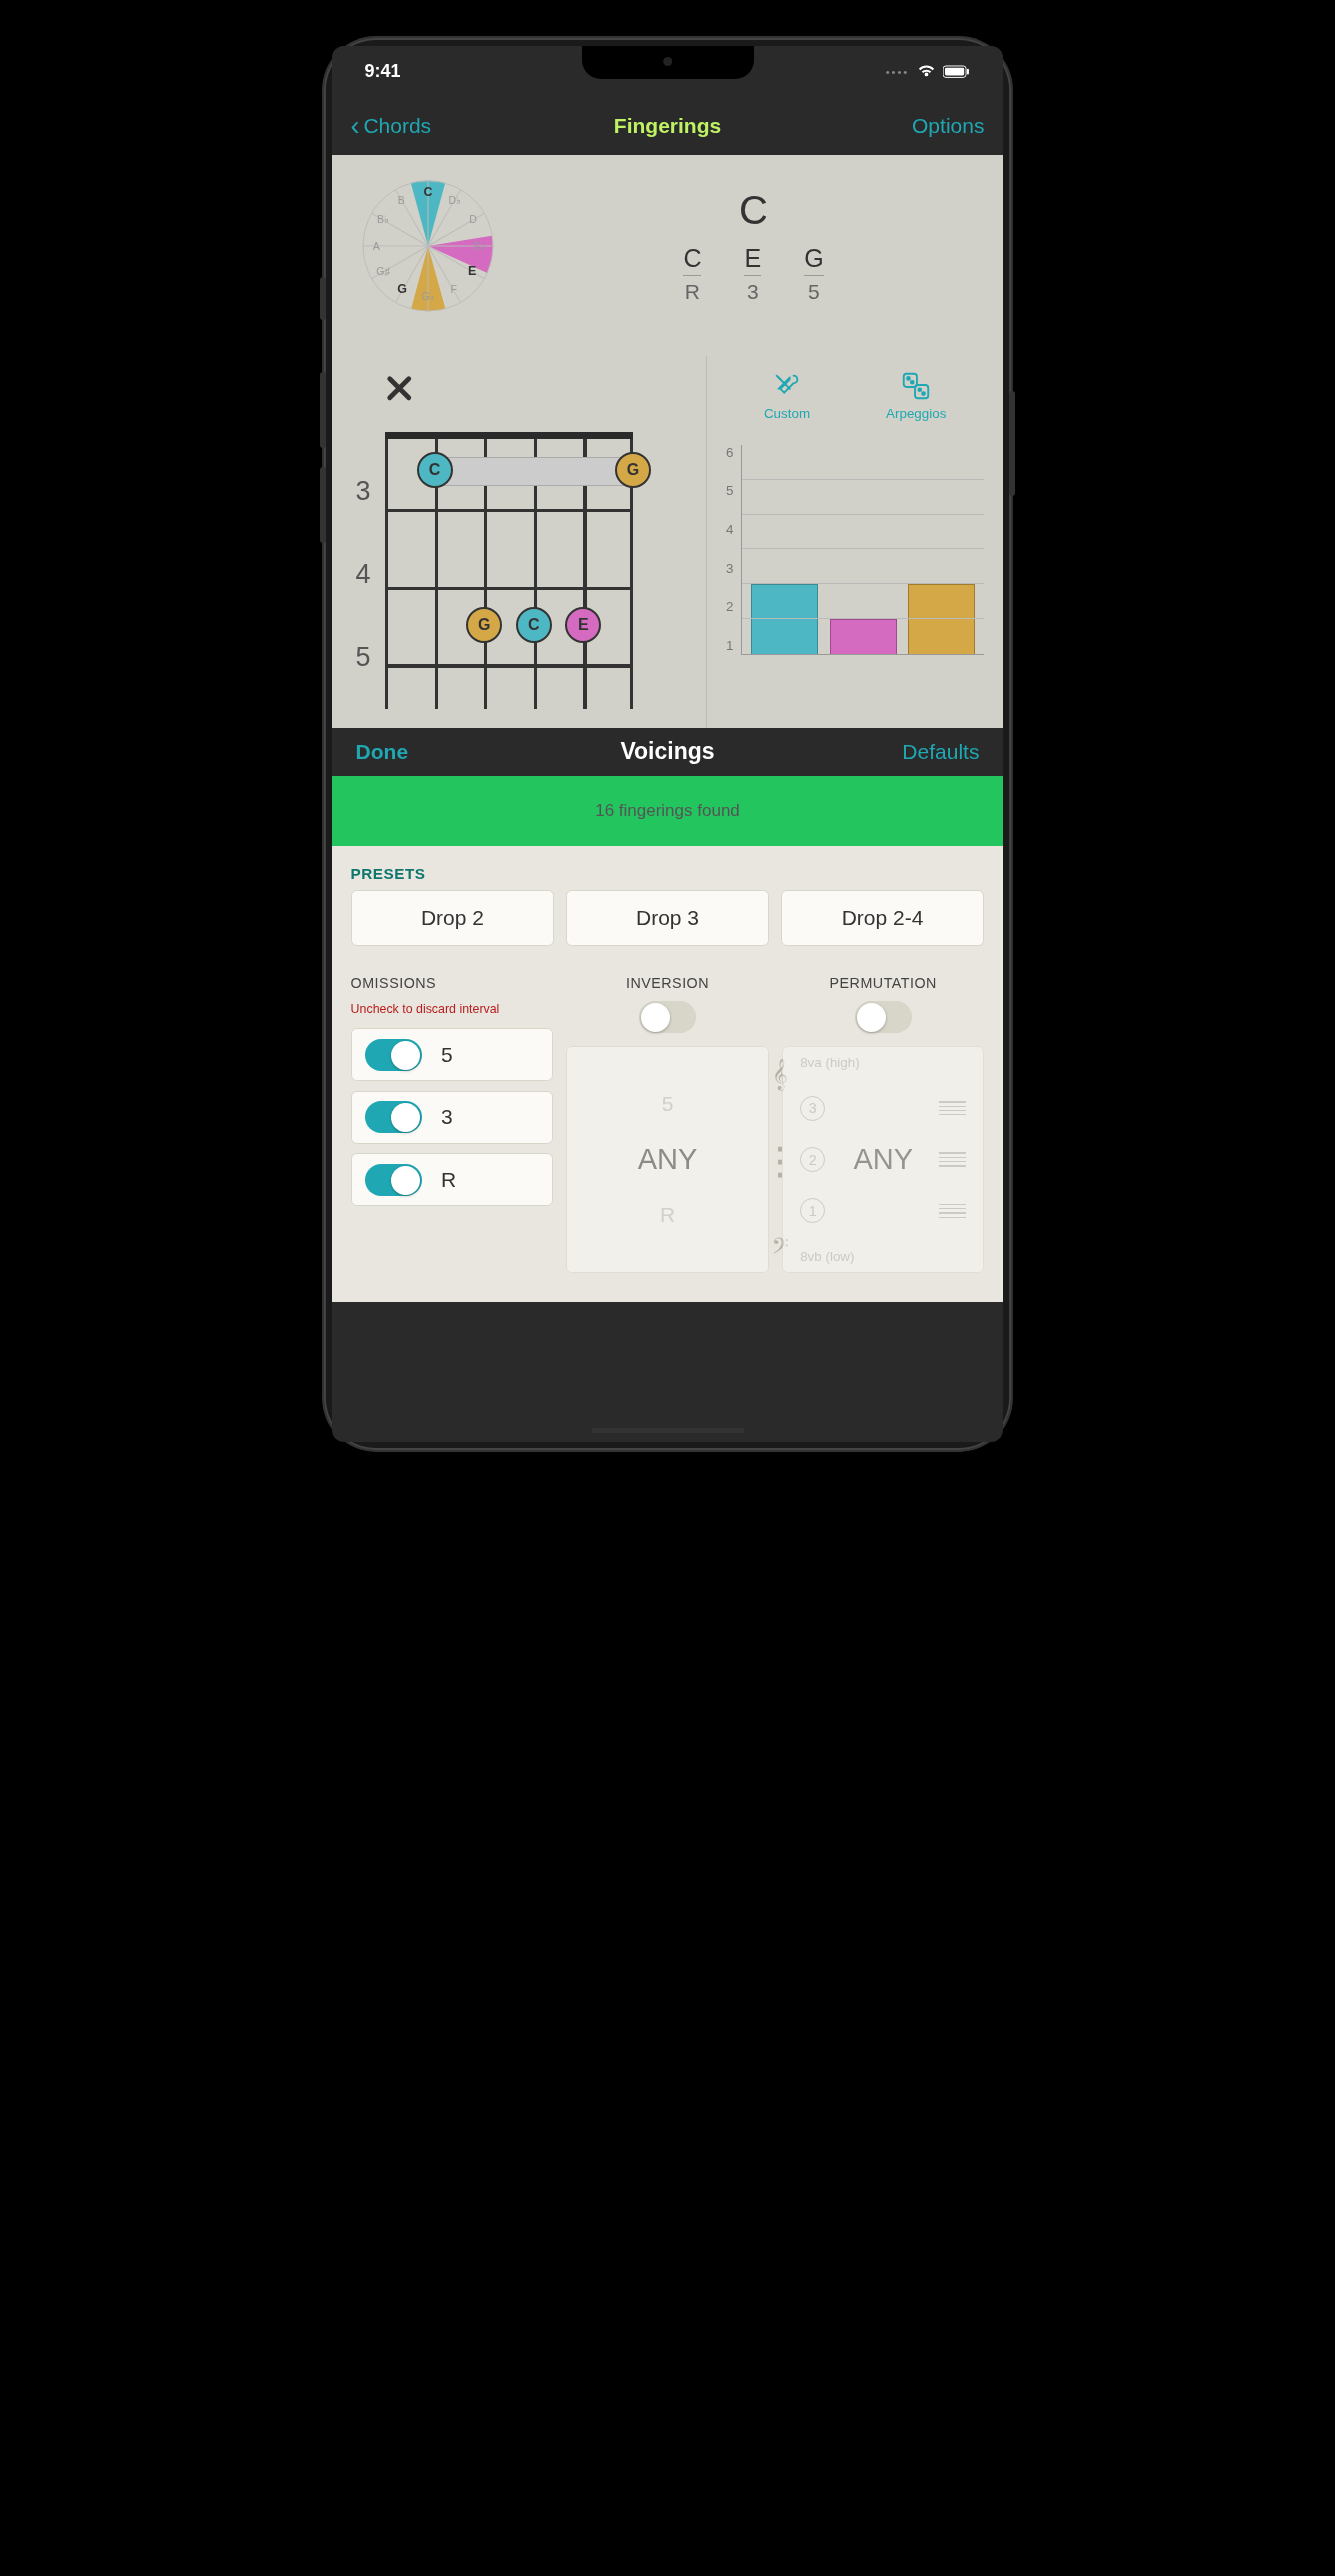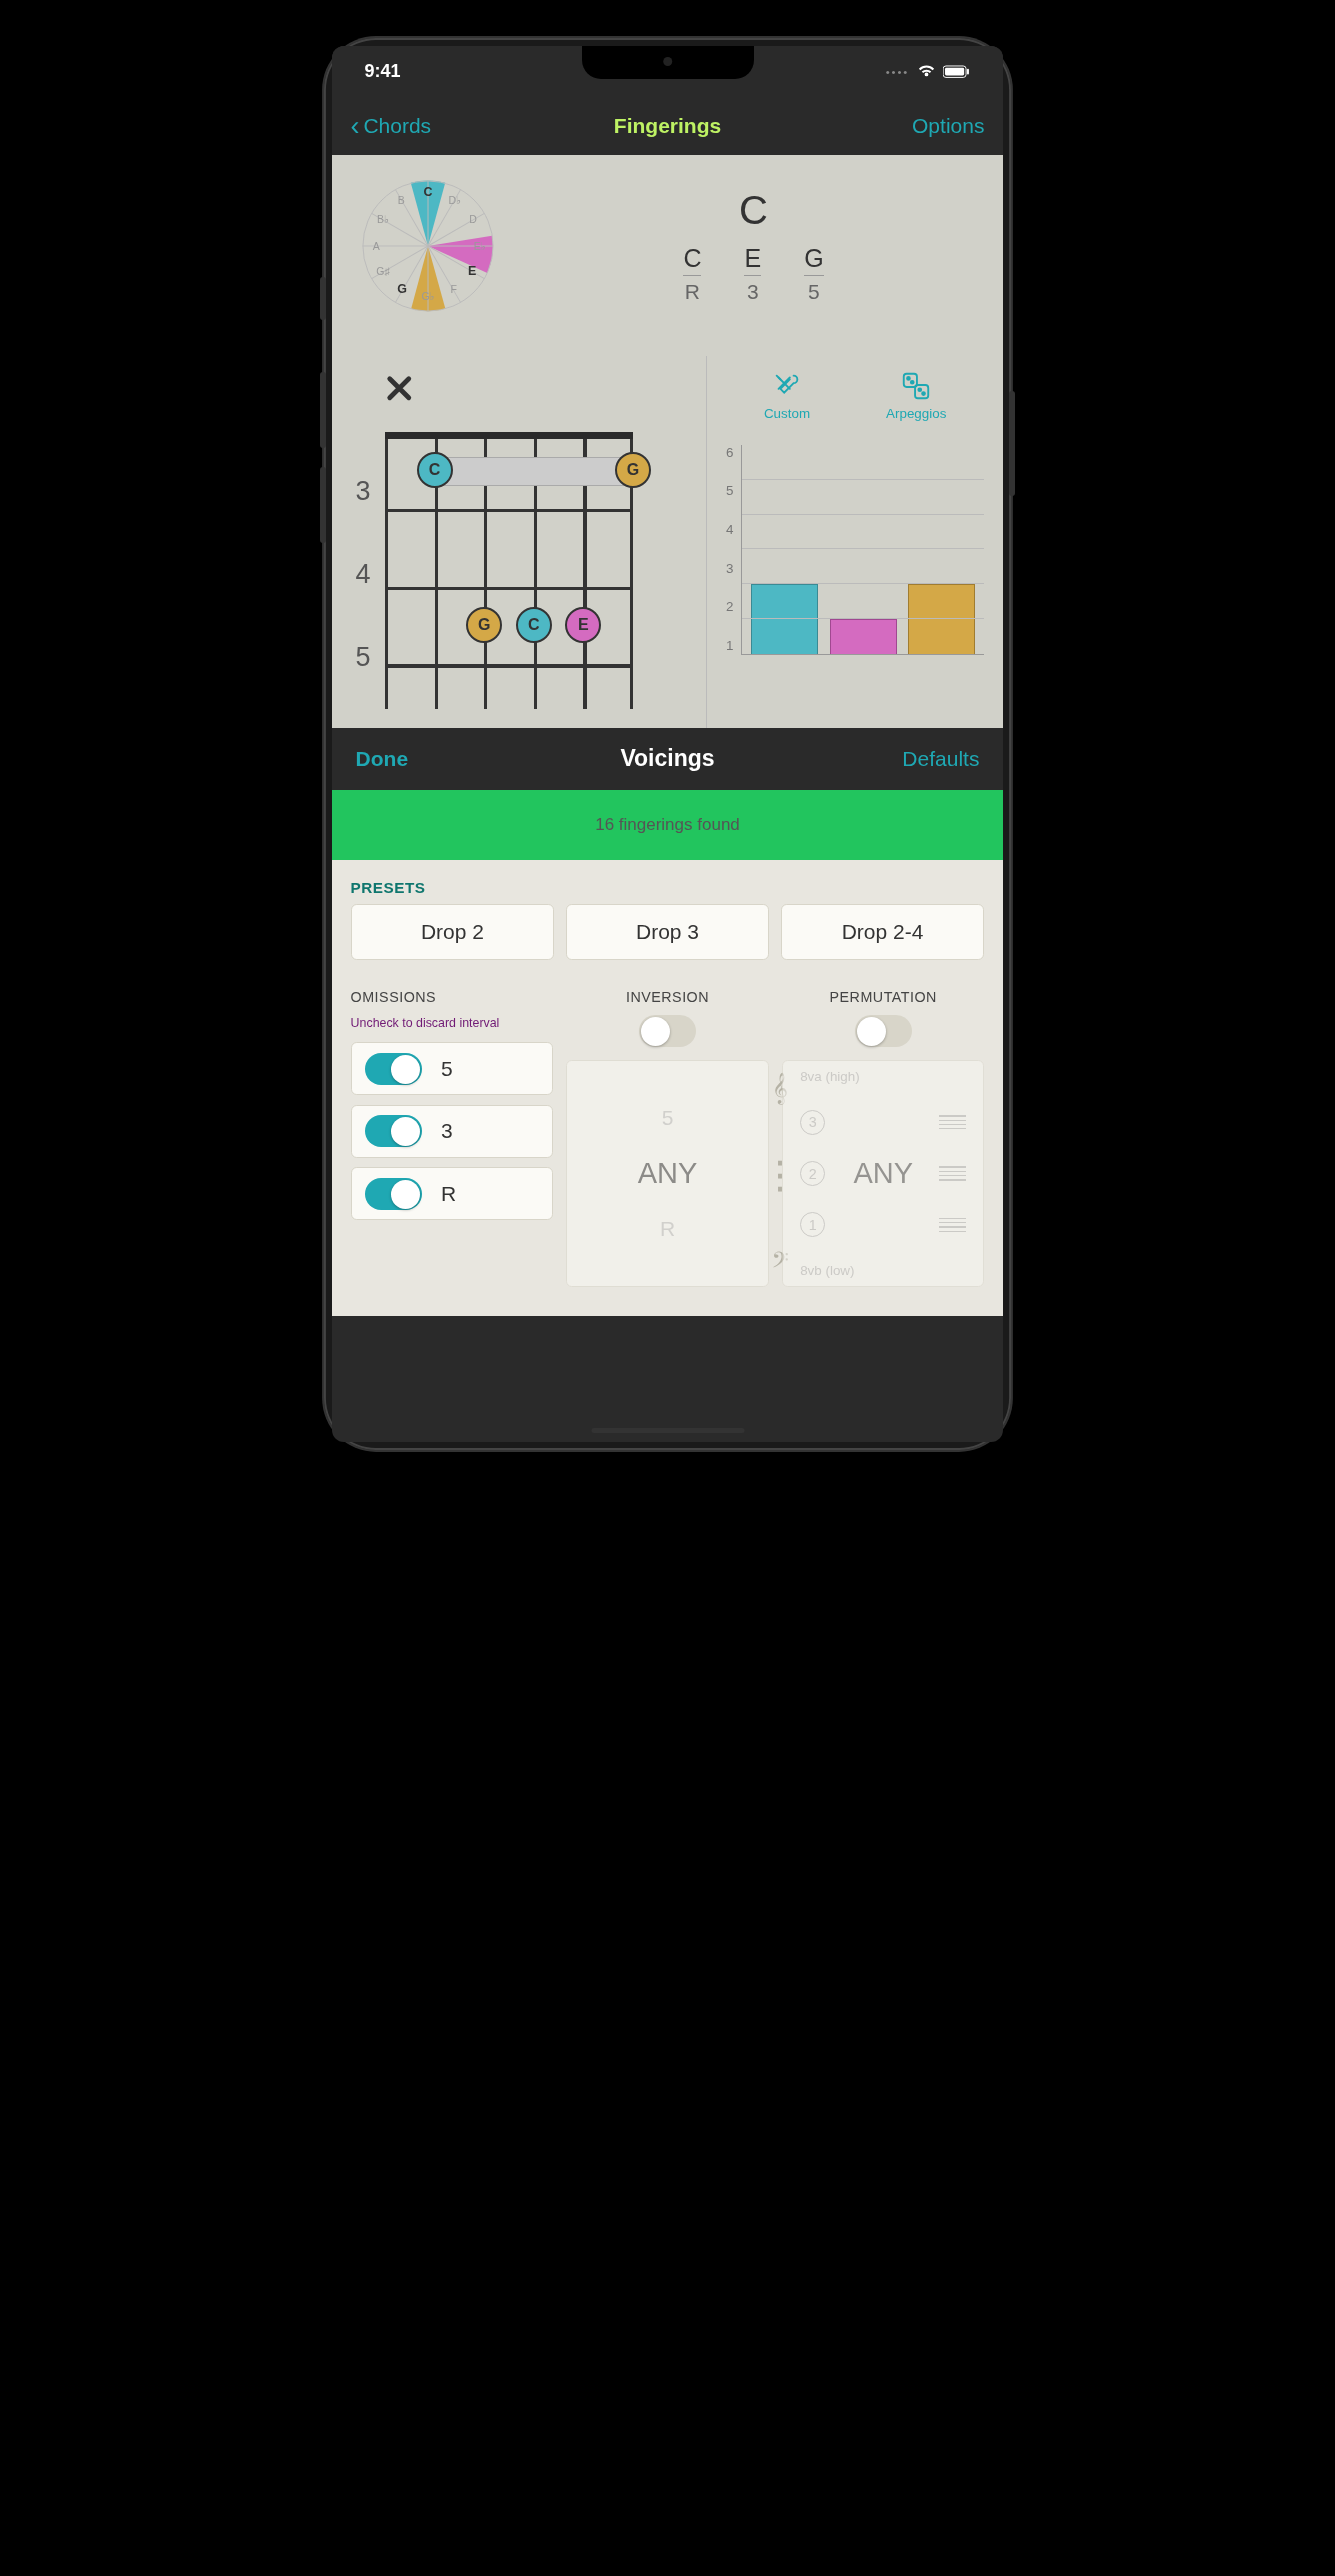--- a/index.html
+++ b/index.html
@@ -217,21 +217,21 @@
       padding: 0 9.5px;
       position: relative;
     }
     .chart-bars .bar { flex: 1; border: 1.9px solid; border-bottom: none; }
     .bar.teal { background: #4db8c4; border-color: #3a8a94; }
     .bar.magenta { background: #d46bc0; border-color: #a04890; }
     .bar.gold { background: #d4a847; border-color: #a07c30; }
     .gridline { position: absolute; left: 0; right: 0; height: 1px; background: #bbb; }
 
     .voicings-bar {
-      height: 62px;
+      height: 48px;
       background: #2a2a2a;
       display: flex;
       align-items: center;
       justify-content: space-between;
       padding: 0 24px;
     }
     .voicings-done { color: #1fa8b3; font-size: 21px; font-weight: 600; }
     .voicings-title { color: #fff; font-size: 23px; font-weight: 600; position: absolute; left: 50%; transform: translateX(-50%); }
     .voicings-defaults { color: #1fa8b3; font-size: 21px; }
 
@@ -281,21 +281,21 @@
     .control-label {
       font-size: 14.3px;
       font-weight: 400;
       color: #444;
       letter-spacing: 0.5px;
       text-align: center;
       margin-bottom: 9.5px;
     }
     .control-hint {
       font-size: 12.4px;
-      color: #701a75;
+      color: #b91c1c;
       text-align: center;
       margin-bottom: 11.4px;
       line-height: 1.3;
     }
     .toggle {
       width: 57px;
       height: 32px;
       background: #d8d5c9;
       border-radius: 16px;
       position: relative;

